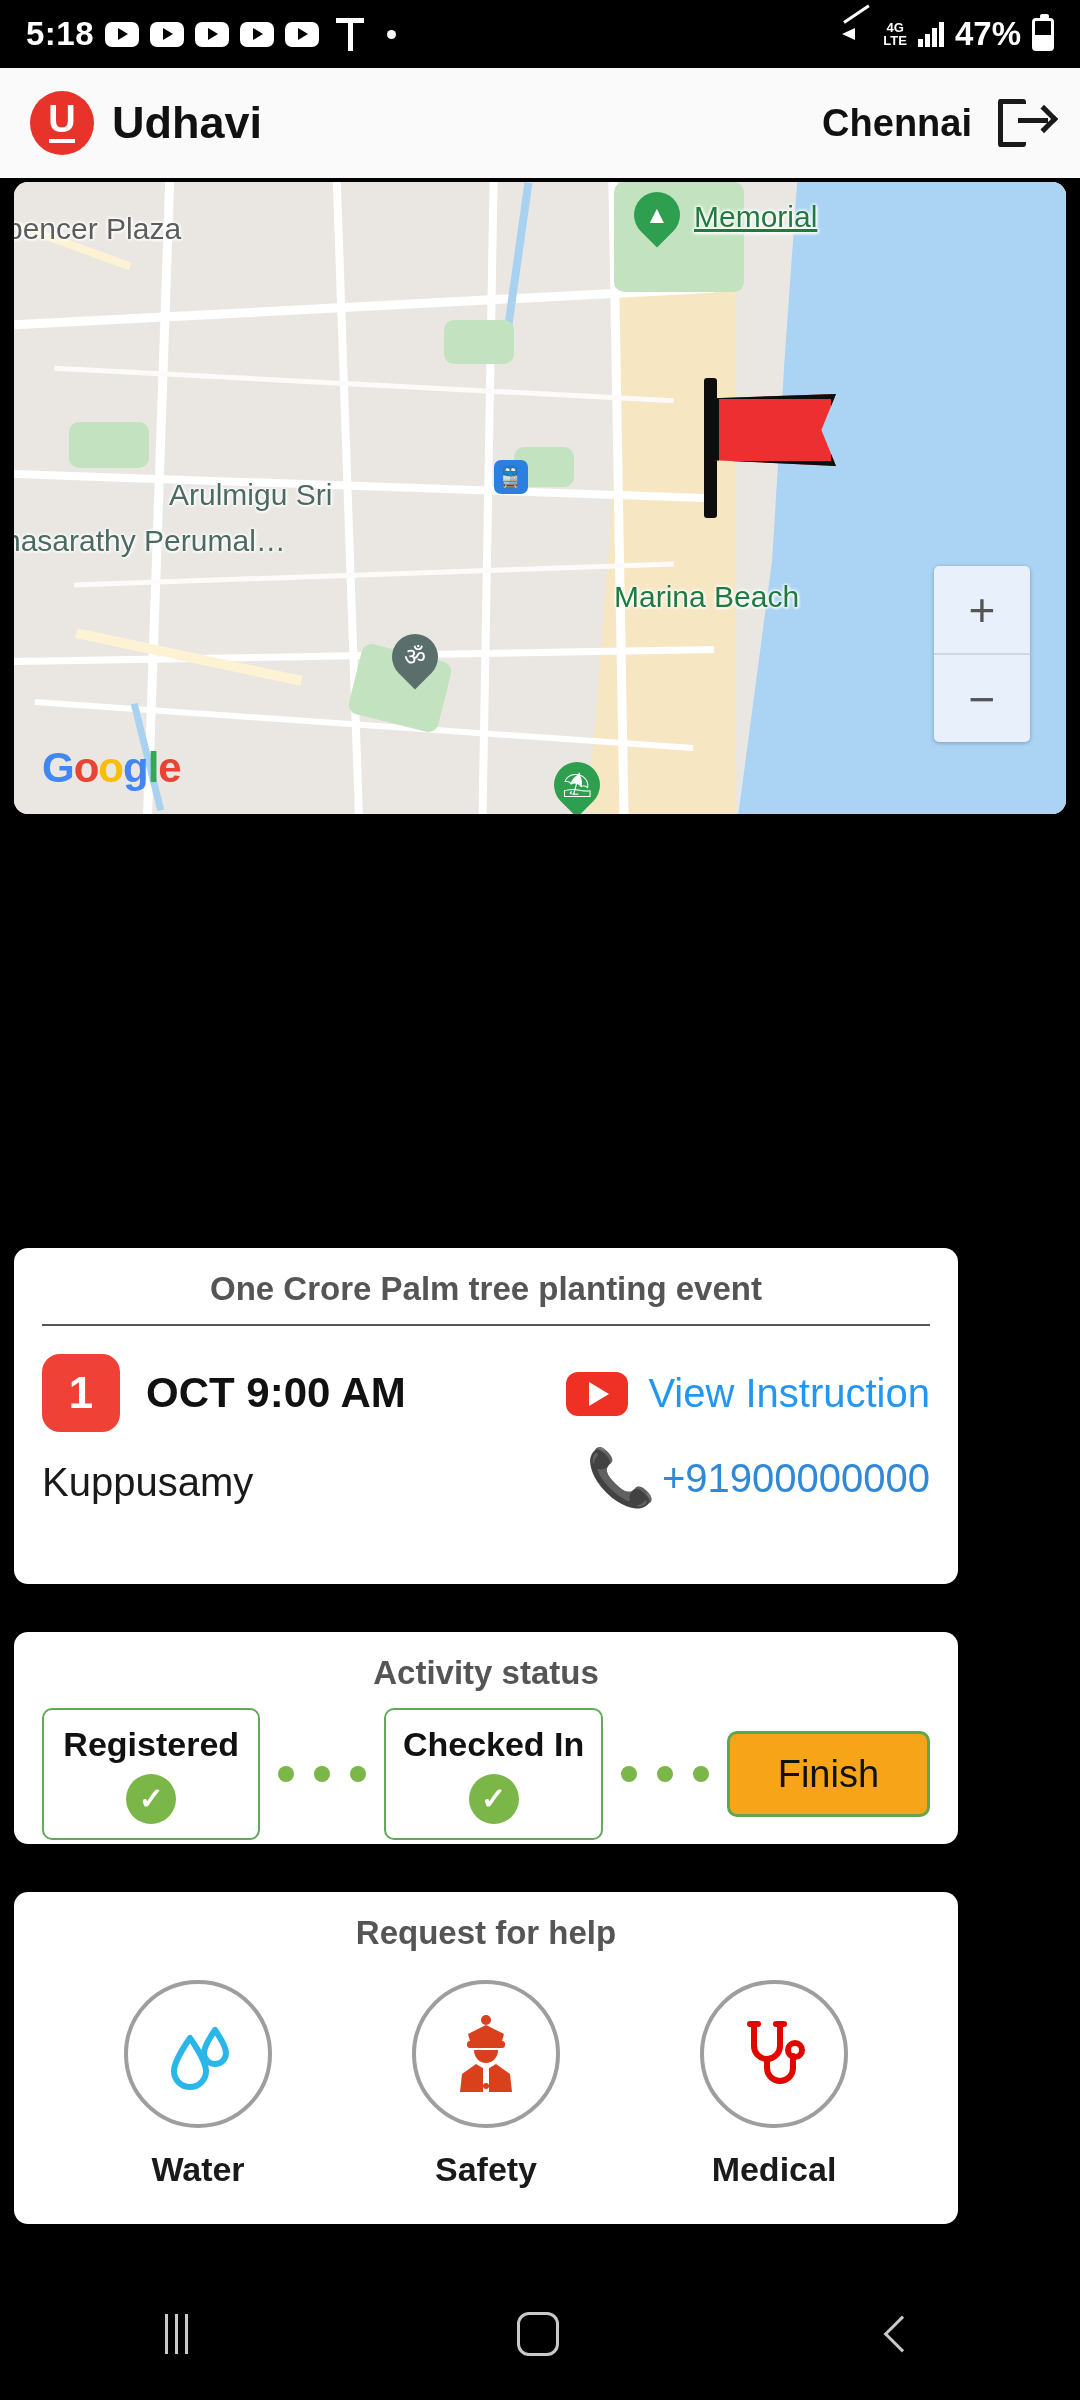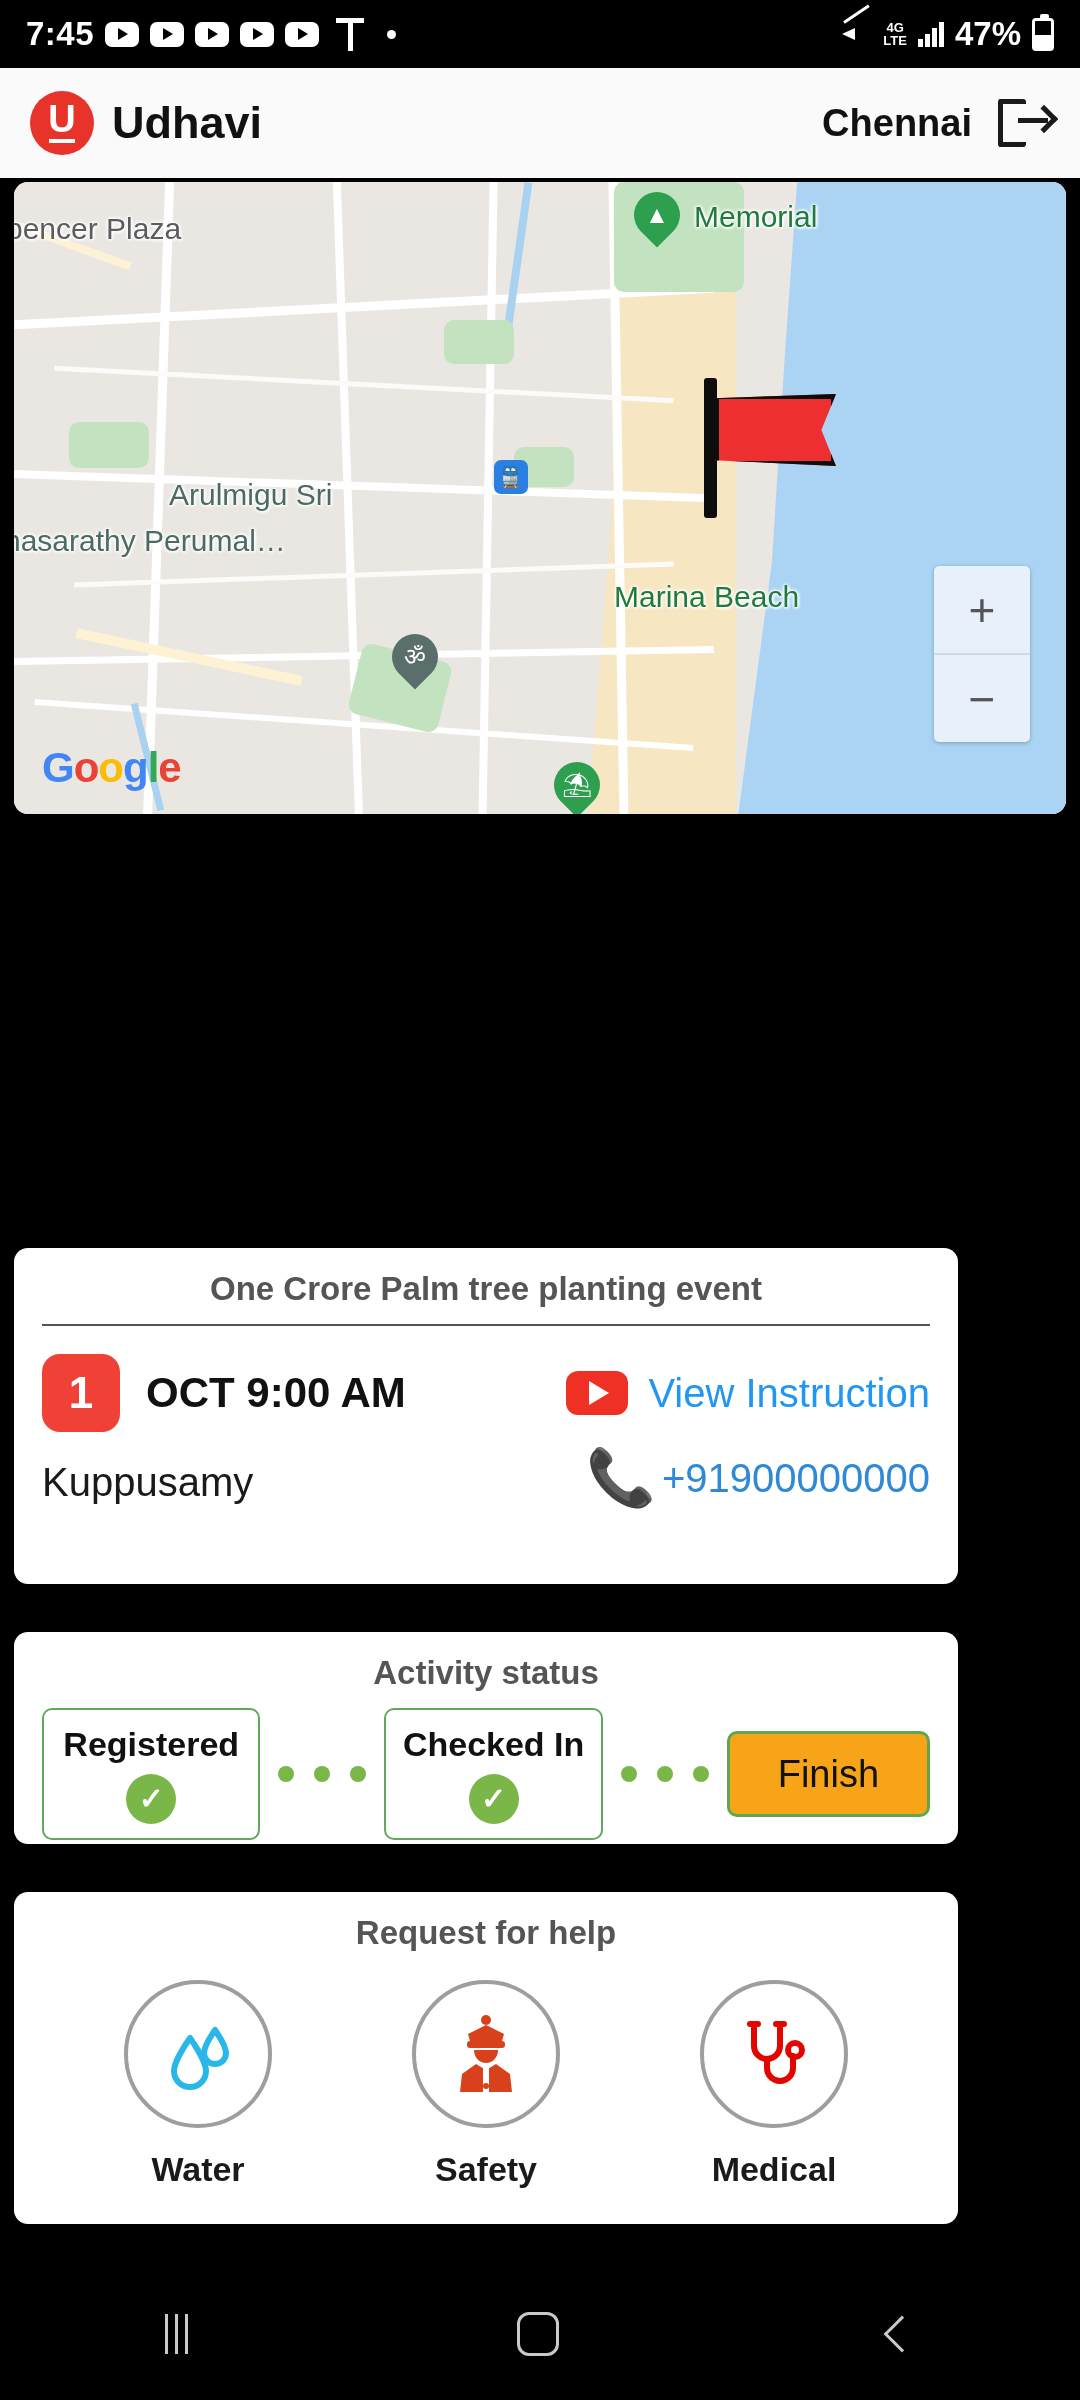--- a/index.html
+++ b/index.html
@@ -172,21 +172,21 @@
   .divider { height: 2px; background: #555; margin: 0 28px; }
 
   #event-card { top: 1248px; height: 336px; }
   .ev-row1 { display: flex; align-items: center; padding: 28px 28px 0; }
   .date-badge {
     width: 78px; height: 78px; background: #ef4136; border-radius: 18px;
     color: #fff; font-size: 44px; font-weight: 700;
     display: flex; align-items: center; justify-content: center;
   }
   .ev-datetime { font-size: 42px; font-weight: 700; color: #111; margin-left: 26px; }
-  .ev-instr { margin-left: auto; display: flex; align-items: flex-start; gap: 20px; }
+  .ev-instr { margin-left: auto; display: flex; align-items: flex-end; gap: 20px; }
   .yt-btn { width: 62px; height: 44px; background: #ee3124; border-radius: 12px;
     display: flex; align-items: center; justify-content: center; }
   .yt-btn i { width: 0; height: 0; border-left: 20px solid #fff;
     border-top: 12px solid transparent; border-bottom: 12px solid transparent; margin-left: 4px; }
   .ev-instr-txt { font-size: 40px; color: #2196f3; }
   .ev-row2 { padding: 22px 28px 0; position: relative; }
   .vh-label { font-size: 34px; font-weight: 700; color: #f5a623; }
   .vh-name { font-size: 40px; color: #1a1a1a; margin-top: 6px; }
   .ev-phone { position: absolute; right: 28px; top: 18px; display: flex; align-items: center; gap: 20px; }
   .phone-ico { width: 56px; height: 56px; color: #ec3b2a; font-size: 56px; line-height: 1; }
@@ -233,21 +233,21 @@
   .nav-home { width: 42px; height: 44px; border: 3px solid #c9c9c9; border-radius: 12px; }
   .nav-back { width: 26px; height: 26px; border-left: 3px solid #c9c9c9; border-bottom: 3px solid #c9c9c9; transform: rotate(45deg); }
 </style>
 </head>
 <body>
 
 <div class="phone">
 
   <div class="statusbar">
     <div class="sb-left">
-      <span class="sb-time">7:45</span>
+      <span class="sb-time">5:18</span>
       <span class="yt-chip">
           <i></i>
         </span>
       <span class="yt-chip">
           <i></i>
         </span>
       <span class="yt-chip">
           <i></i>
         </span>
       <span class="yt-chip">
@@ -339,21 +339,21 @@
     <div class="pin green" style="left:540px;top:580px;">
         <span>⛱</span>
       </div>
 
     <div class="flag">
       <span class="pole"></span>
         <span class="cloth"></span>
     </div>
 
     <div class="lbl grey" style="left:-8px;top:30px;font-weight:400;">pencer Plaza</div>
-    <div class="lbl green" style="left:680px;top:18px;">Memorial</div>
+    <div class="lbl green" style="left:680px;top:18px;text-decoration:underline;">Memorial</div>
     <div class="lbl" style="left:155px;top:296px;">Arulmigu Sri</div>
     <div class="lbl" style="left:-10px;top:342px;">hasarathy Perumal…</div>
     <div class="lbl green" style="left:600px;top:398px;">Marina Beach</div>
 
     <div class="gmark">
       <span class="b1">G</span><span class="r1">o</span><span class="y1">o</span><span class="b2">g</span><span class="g1">l</span><span class="r2">e</span>
     </div>
 
     <div class="zoomctl">
       <button>+</button>

